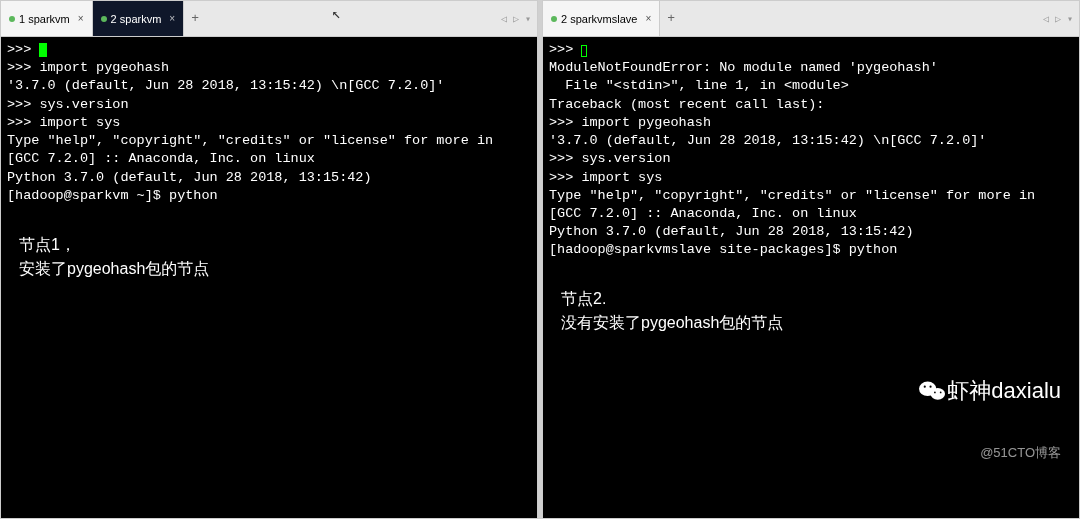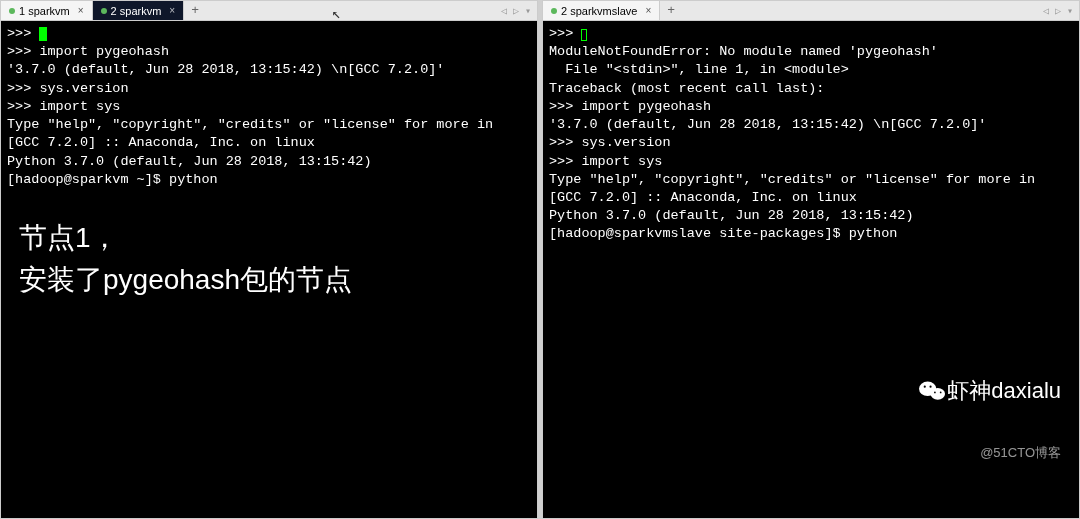--- a/index.html
+++ b/index.html
@@ -1,29 +1,29 @@
 <!DOCTYPE html>
 <html><head>
   <meta charset="utf-8">
   <style>
     * { margin: 0; padding: 0; box-sizing: border-box; }
     body { width: 1080px; height: 519px; display: flex; font-family: 'Consolas','Courier New',monospace; background: #f0f0f0; overflow: hidden; position: relative; }
     .pane { flex: 1; display: flex; flex-direction: column; border: 1px solid #ccc; position: relative; }
-    .tabstrip { height: 20px; background: #e8e8e8; display: flex; align-items: stretch; border-bottom: 1px solid #ccc; }
+    .tabstrip { height: 36px; background: #e8e8e8; display: flex; align-items: stretch; border-bottom: 1px solid #ccc; }
     .tab { display: flex; align-items: center; padding: 0 8px; font-size: 11px; border-right: 1px solid #ccc; gap: 4px; cursor: pointer; background: #f5f5f5; font-family: Arial,sans-serif; }
     .tab.active { background: #0f172a; color: #fff; }
     .tab .dot { width: 6px; height: 6px; border-radius: 50%; background: #5cb85c; display: inline-block; }
     .tab .close { margin-left: 4px; font-size: 10px; opacity: .7; }
     .addtab { width: 22px; display: flex; align-items: center; justify-content: center; font-size: 13px; color: #666; cursor: pointer; }
     .tabstrip-right { margin-left: auto; display: flex; align-items: center; padding-right: 4px; gap: 2px; }
     .chev { font-size: 10px; color: #999; padding: 0 2px; cursor: pointer; }
     .term { flex: 1; background: #000; color: #fff; font-size: 13.5px; line-height: 1.35; padding: 4px 6px; white-space: pre; overflow: hidden; position: relative; }
     .cursor { background: #0f0; color: #000; display: inline-block; width: 8px; height: 14px; vertical-align: text-bottom; }
     .cursor.hollow { background: transparent; border: 1px solid #0f0; width: 6px; height: 12px; }
-    .annot { position: absolute; color: #fff; font-family: 'Microsoft YaHei',Arial,sans-serif; font-size: 28px; line-height: 1.5; }
+    .annot { position: absolute; color: #fff; font-family: 'Microsoft YaHei',Arial,sans-serif; font-size: 16px; line-height: 1.5; }
     .sig { position: absolute; right: 18px; bottom: 20px; text-align: right; font-family: 'Microsoft YaHei',Arial,sans-serif; }
     .sig .main { color: #fff; font-size: 22px; display: flex; align-items: center; gap: 2px; justify-content: flex-end; }
     .sig .sub { color: #e5e5e5; opacity: .65; font-size: 13px; margin-top: 2px; }
     .wechat { width: 26px; height: 22px; fill: #fff; }
     .mouse { position: absolute; left: 332px; top: 4px; font-size: 15px; color: #333; pointer-events: none; }
     .divider { width: 4px; background: #d0d0d0; }
   </style>
 </head>
 <body>
 
@@ -64,21 +64,22 @@
     <div class="addtab">+</div>
     <div class="tabstrip-right">
       <span class="chev">◁</span>
       <span class="chev">▷</span>
       <span class="chev">▾</span>
     </div>
   </div>
   <div class="term" id="term-right"><div>&gt;&gt;&gt; <span class="cursor hollow"></span></div><div>ModuleNotFoundError: No module named 'pygeohash'</div><div>  File "&lt;stdin&gt;", line 1, in &lt;module&gt;</div><div>Traceback (most recent call last):</div><div>&gt;&gt;&gt; import pygeohash</div><div>'3.7.0 (default, Jun 28 2018, 13:15:42) \n[GCC 7.2.0]'</div><div>&gt;&gt;&gt; sys.version</div><div>&gt;&gt;&gt; import sys</div><div>Type "help", "copyright", "credits" or "license" for more in</div><div>[GCC 7.2.0] :: Anaconda, Inc. on linux</div><div>Python 3.7.0 (default, Jun 28 2018, 13:15:42)</div><div>[hadoop@sparkvmslave site-packages]$ python</div><div>&nbsp;</div>
     
     
-  <div class="sig">
+  <div class="annot" style="left:18px;top:250px;">节点2.
+没有安装了pygeohash包的节点</div><div class="sig">
       <div class="main">
         <svg class="wechat" viewBox="0 0 36 30">
             <ellipse cx="12" cy="12" rx="12" ry="10"></ellipse>
             <ellipse cx="26" cy="19" rx="10" ry="8"></ellipse>
             <circle cx="8" cy="9" r="1.5" fill="#000"></circle>
             <circle cx="16" cy="9" r="1.5" fill="#000"></circle>
             <circle cx="22" cy="17" r="1.2" fill="#000"></circle>
             <circle cx="30" cy="17" r="1.2" fill="#000"></circle>
           </svg>
         <span>虾神daxialu</span>

